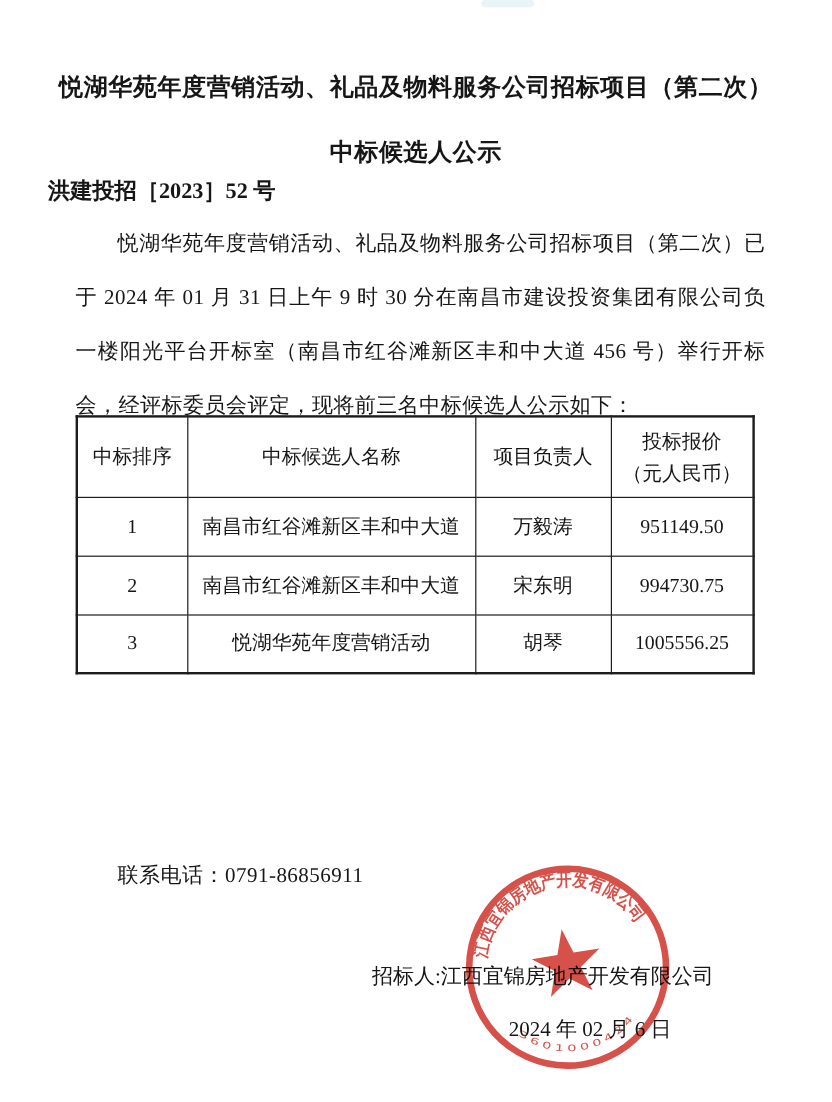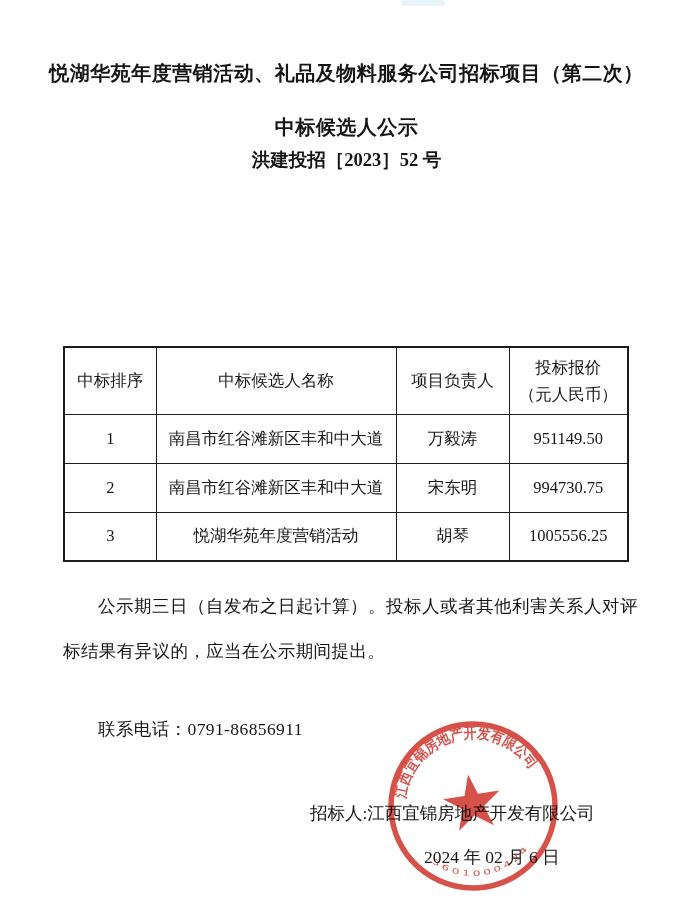--- a/index.html
+++ b/index.html
@@ -36,21 +36,21 @@
     letter-spacing: 0.5px;
     margin: 0;
   }
   .title-1 { top: 60px; }
   .title-2 { top: 114px; }
   .doc-number {
     position: absolute;
     left: 40px;
     top: 148px;
     width: 613px;
-    text-align: center;
+    text-align: left;
     font-weight: 600;
     font-size: 18.5px;
     line-height: 25px;
     margin: 0;
   }
   .body-text {
     position: absolute;
     left: 63px;
     width: 575px;
     font-size: 17.5px;
@@ -130,20 +130,21 @@
 <body>
 
 <div class="doc">
 
   <div class="scan-smudge"></div>
 
   <h1 class="title title-1">悦湖华苑年度营销活动、礼品及物料服务公司招标项目（第二次）</h1>
   <h1 class="title title-2">中标候选人公示</h1>
   <p class="doc-number">洪建投招［2023］52 号</p>
 
+  <p class="body-text indent para-intro">悦湖华苑年度营销活动、礼品及物料服务公司招标项目（第二次）已于 2024 年 01 月 31 日上午 9 时 30 分在南昌市建设投资集团有限公司负一楼阳光平台开标室（南昌市红谷滩新区丰和中大道 456 号）举行开标会，经评标委员会评定，现将前三名中标候选人公示如下：</p>
 
   <table class="candidates-table">
     <colgroup>
       <col style="width:92px">
       <col style="width:240px">
       <col style="width:113px">
       <col style="width:119px">
     </colgroup>
     <thead>
       <tr>
@@ -169,21 +170,20 @@
       </tr>
       <tr>
         <td>3</td>
         <td>悦湖华苑年度营销活动</td>
         <td>胡琴</td>
         <td>1005556.25</td>
       </tr>
     </tbody>
   </table>
 
-  <p class="body-text indent para-notice">公示期三日（自发布之日起计算）。投标人或者其他利害关系人对评标结果有异议的，应当在公示期间提出。</p>
   <p class="body-text indent line-phone">联系电话：0791-86856911</p>
 
   <p class="bidder-line">招标人:江西宜锦房地产开发有限公司</p>
   <p class="date-line">2024 年 02 月 6 日</p>
 
   <svg class="stamp" viewBox="0 0 180 180" xmlns="http://www.w3.org/2000/svg">
     <defs>
       <path id="arcTop" d="M 24.3 72.4 A 68 68 0 0 1 155.7 72.4" fill="none"></path>
       <path id="arcBottom" d="M 32.7 130.2 A 70 70 0 0 0 147.3 130.2" fill="none"></path>
     </defs>

